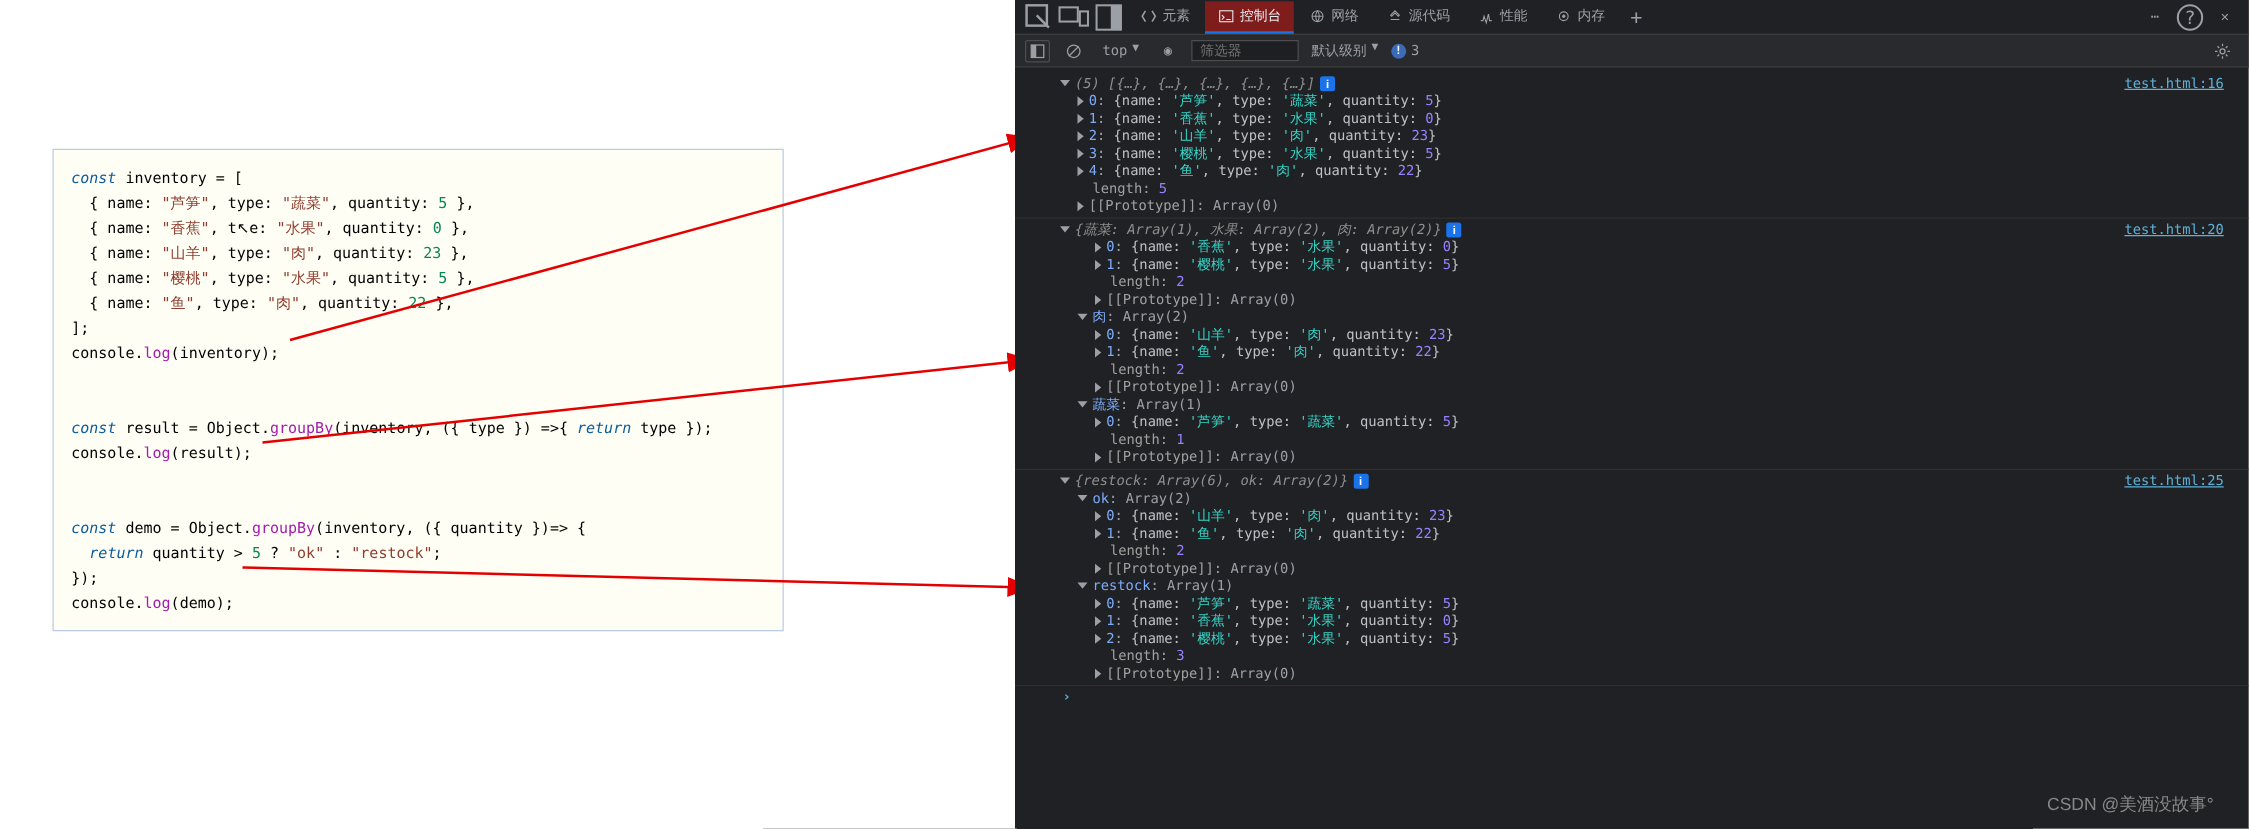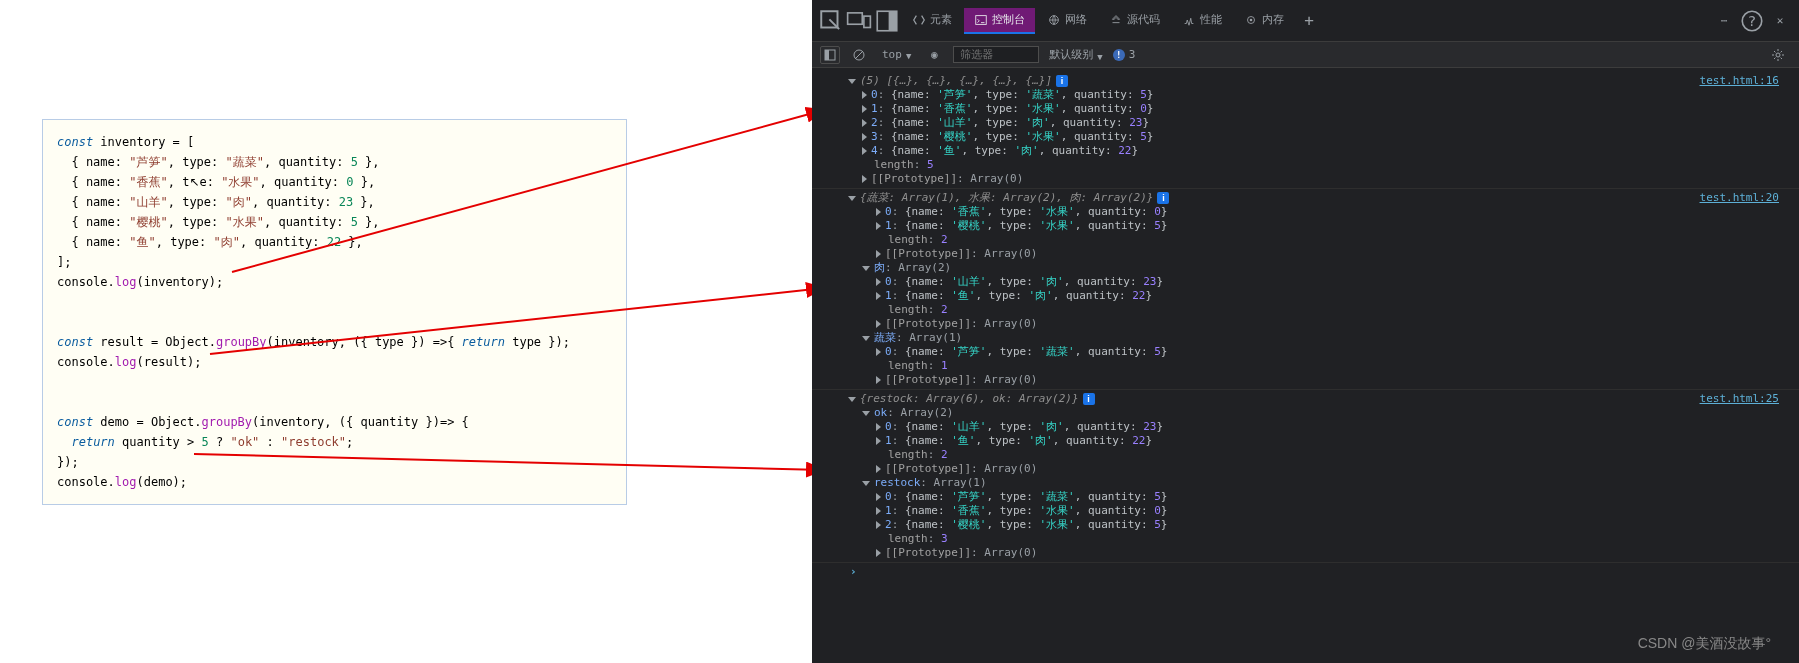--- a/index.html
+++ b/index.html
@@ -14,30 +14,30 @@
 .cursor{font-family:Arial}
 
 
 .arrows{position:absolute;left:0;top:0;pointer-events:none}
 
 
 .wm{position:absolute;right:28px;bottom:10px;font-family:Arial,sans-serif;font-size:14px;color:#888}
 
 
 .devtools{position:absolute;left:812px;top:0;width:987px;height:663px;background:#202124;color:#bcc1c5;font-family:Menlo,Consolas,monospace;font-size:11px}
-.tabs{height:42px;background:#202124;display:flex;align-items:center;gap:2px;padding:0 6px;border-bottom:1px solid #3c3c3c}
+.tabs{height:28px;background:#202124;display:flex;align-items:center;gap:2px;padding:0 6px;border-bottom:1px solid #3c3c3c}
 .spacer{flex:1}
 .ticon{width:26px;height:22px;display:flex;align-items:center;justify-content:center;color:#9aa0a6;border-radius:2px}
 .tab{height:26px;display:flex;align-items:center;gap:4px;padding:0 10px;color:#9aa0a6;border-bottom:2px solid transparent}
-.tab.active{color:#e8eaed;border-bottom-color:#1a73e8;background:#701a75}
+.tab.active{color:#e8eaed;border-bottom-color:#1a73e8;background:#7f1d1d}
 .tab svg{width:14px;height:14px}
 
 .toolbar{height:26px;background:#292a2d;display:flex;align-items:center;gap:6px;padding:0 8px;border-bottom:1px solid #3c3c3c}
 .tbtn{width:20px;height:18px;display:flex;align-items:center;justify-content:center;color:#9aa0a6;border:1px solid #4d4d4d;border-radius:2px}
-.tdrop{display:flex;align-items:flex-end;gap:4px;color:#9aa0a6;padding:0 4px}
+.tdrop{display:flex;align-items:flex-start;gap:4px;color:#9aa0a6;padding:0 4px}
 .tdrop .chev{font-size:9px}
 .filter{border:1px solid #4d4d4d;background:#1e1f22;color:#9aa0a6;padding:1px 6px;width:86px;font-family:inherit;font-size:11px}
 .ecount{display:flex;align-items:center;gap:4px;color:#9aa0a6}
 .ecirc{width:12px;height:12px;border-radius:50%;background:#3b6ab8;display:flex;align-items:center;justify-content:center;color:#fff;font-size:9px;font-weight:bold}
 
 .console-body{padding:4px 0 20px 0;overflow:auto;height:calc(100% - 52px)}
 .row{position:relative;border-top:1px solid #2e2e2e;padding:2px 40px 2px 20px}
 .row:first-child{border-top:none}
 .src-link{position:absolute;right:20px;top:2px;color:#5db0d7;text-decoration:underline;cursor:pointer}
 .ln{white-space:nowrap;line-height:14px;padding-left:0}

